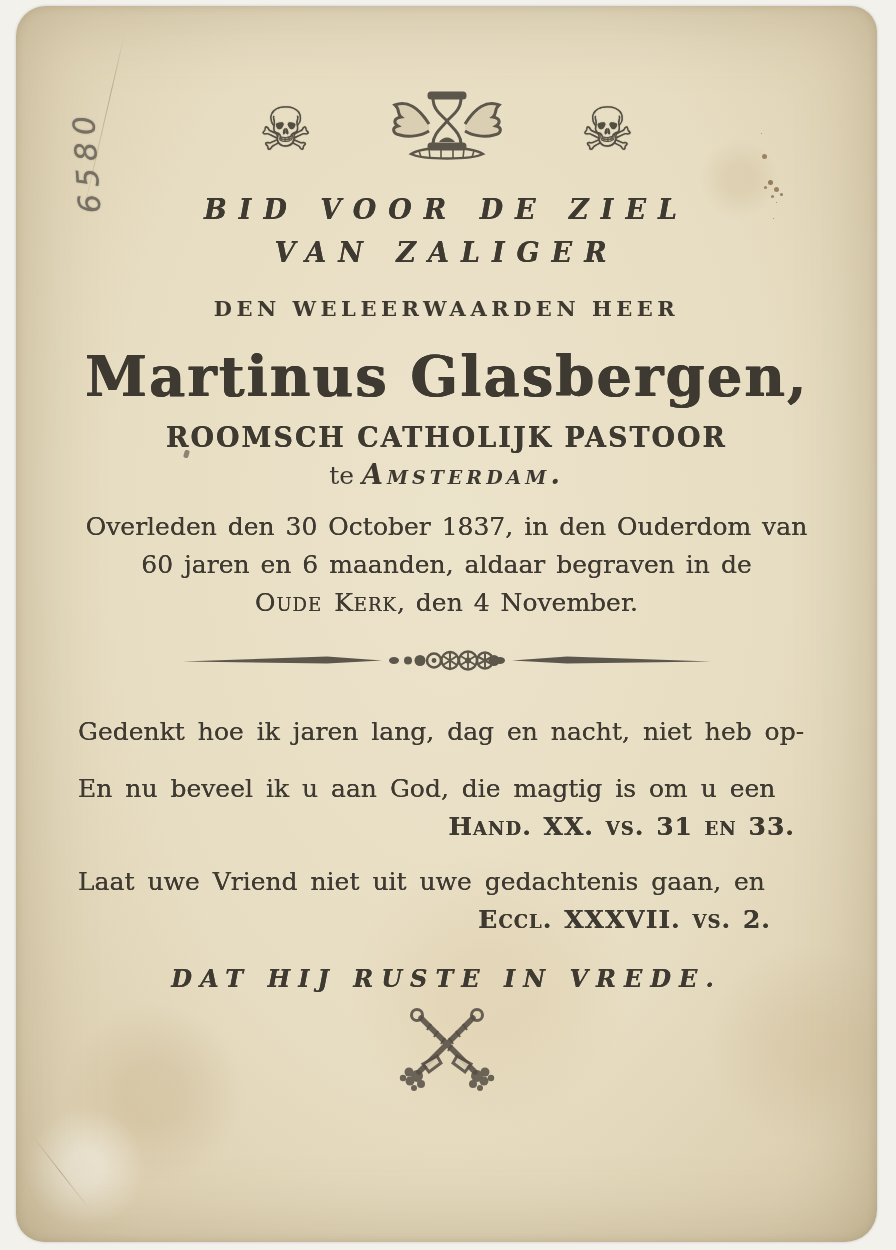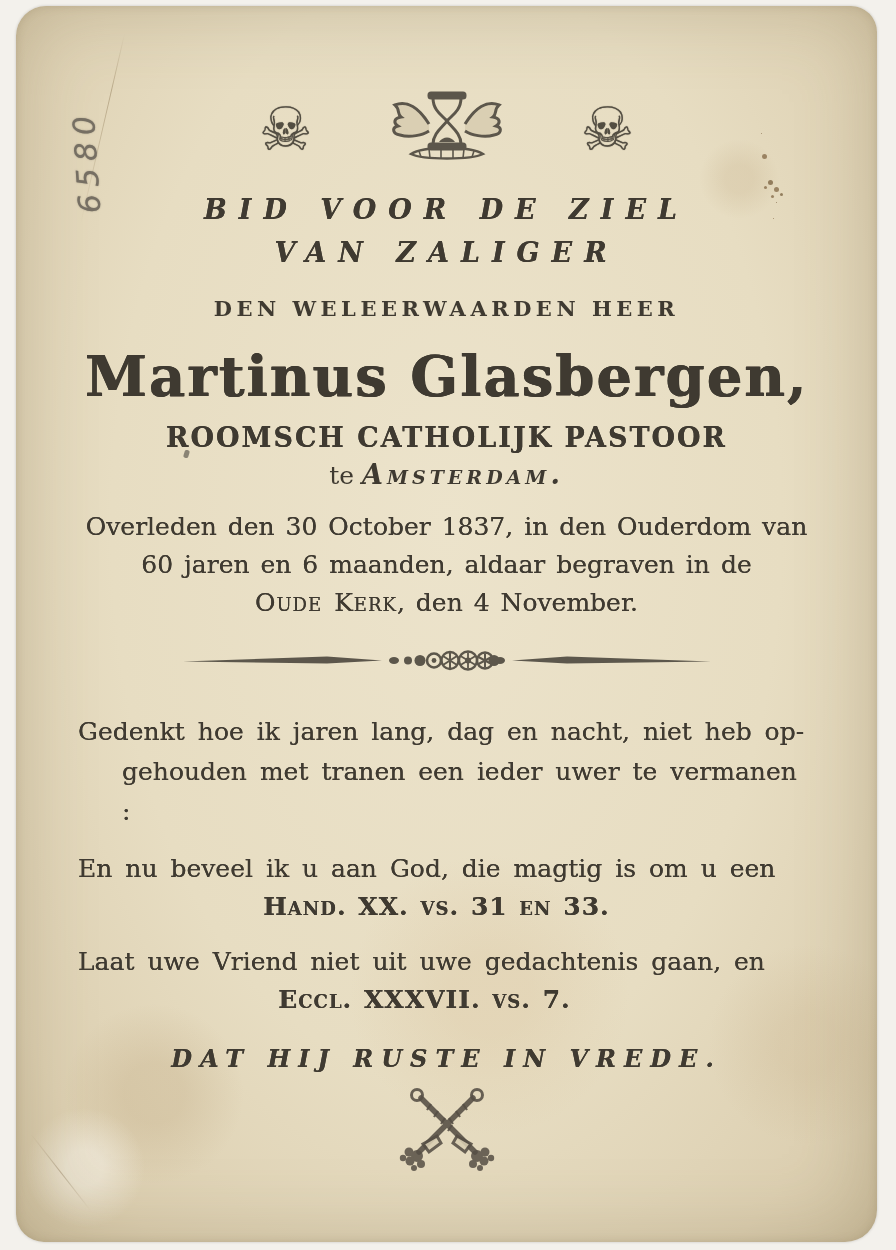--- a/index.html
+++ b/index.html
@@ -86,21 +86,21 @@
   .death{margin-top:15px;font-size:25px;line-height:38px;word-spacing:3px;text-shadow:0 0 .5px currentColor;}
   .death .line{display:block;}
   .smallcaps{font-variant:small-caps;letter-spacing:1px;}
 
   .divider-wrap{margin-top:22px;display:flex;justify-content:center;}
 
   .verses{margin-top:34px;text-align:left;font-size:25px;word-spacing:5px;text-shadow:0 0 .5px currentColor;}
   .verse{margin-top:17px;line-height:40px;}
   .verse .l1{display:block;}
   .verse .l2{display:block;padding-left:44px;}
-  .ref{display:block;text-align:center;line-height:36px;font-weight:bold;font-variant:small-caps;letter-spacing:1px;word-spacing:2px;}
+  .ref{display:block;text-align:right;line-height:36px;font-weight:bold;font-variant:small-caps;letter-spacing:1px;word-spacing:2px;}
   .ref-hand{padding-right:20px;}
   .ref-eccl{padding-right:44px;}
 
   .closing{margin-top:26px;font-style:italic;font-weight:bold;font-size:24px;line-height:30px;letter-spacing:8px;text-shadow:0 0 .5px currentColor;}
   .torches-wrap{margin-top:8px;display:flex;justify-content:center;}
 </style>
 </head>
 <body>
 
 <div class="card">
@@ -176,31 +176,30 @@
           <circle cx="317" cy="16.5" r="5.5" stroke="none"></circle>
           <circle cx="329" cy="16.5" r="4" stroke="none" fill="none" stroke-width="2.2"></circle>
         </g>
       </svg>
     </div>
 
     <div class="verses">
 
       <div class="verse">
         <span class="l1">Gedenkt hoe ik jaren lang, dag en nacht, niet heb op-</span>
-        <span class="l2">gehouden met tranen een ieder uwer te vermanen :</span>
       </div>
 
       <div class="verse">
         <span class="l1">En nu beveel ik u aan God, die magtig is om u een</span>
         <span class="ref ref-hand">Hand. XX. vs. 31 en 33.</span>
       </div>
 
       <div class="verse">
         <span class="l1">Laat uwe Vriend niet uit uwe gedachtenis gaan, en</span>
-        <span class="ref ref-eccl">Eccl. XXXVII. vs. 7.</span>
+        <span class="ref ref-eccl">Eccl. XXXVII. vs. 2.</span>
       </div>
 
     </div>
 
     <div class="closing">DAT HIJ RUSTE IN VREDE.</div>
 
     <div class="torches-wrap">
       <svg class="ornament-svg" width="132" height="96" viewBox="0 0 132 96">
         <g stroke="#564f45" fill="none" stroke-width="5.5" stroke-linecap="round" opacity="0.88">
           <line x1="40" y1="16" x2="94" y2="70"></line>

